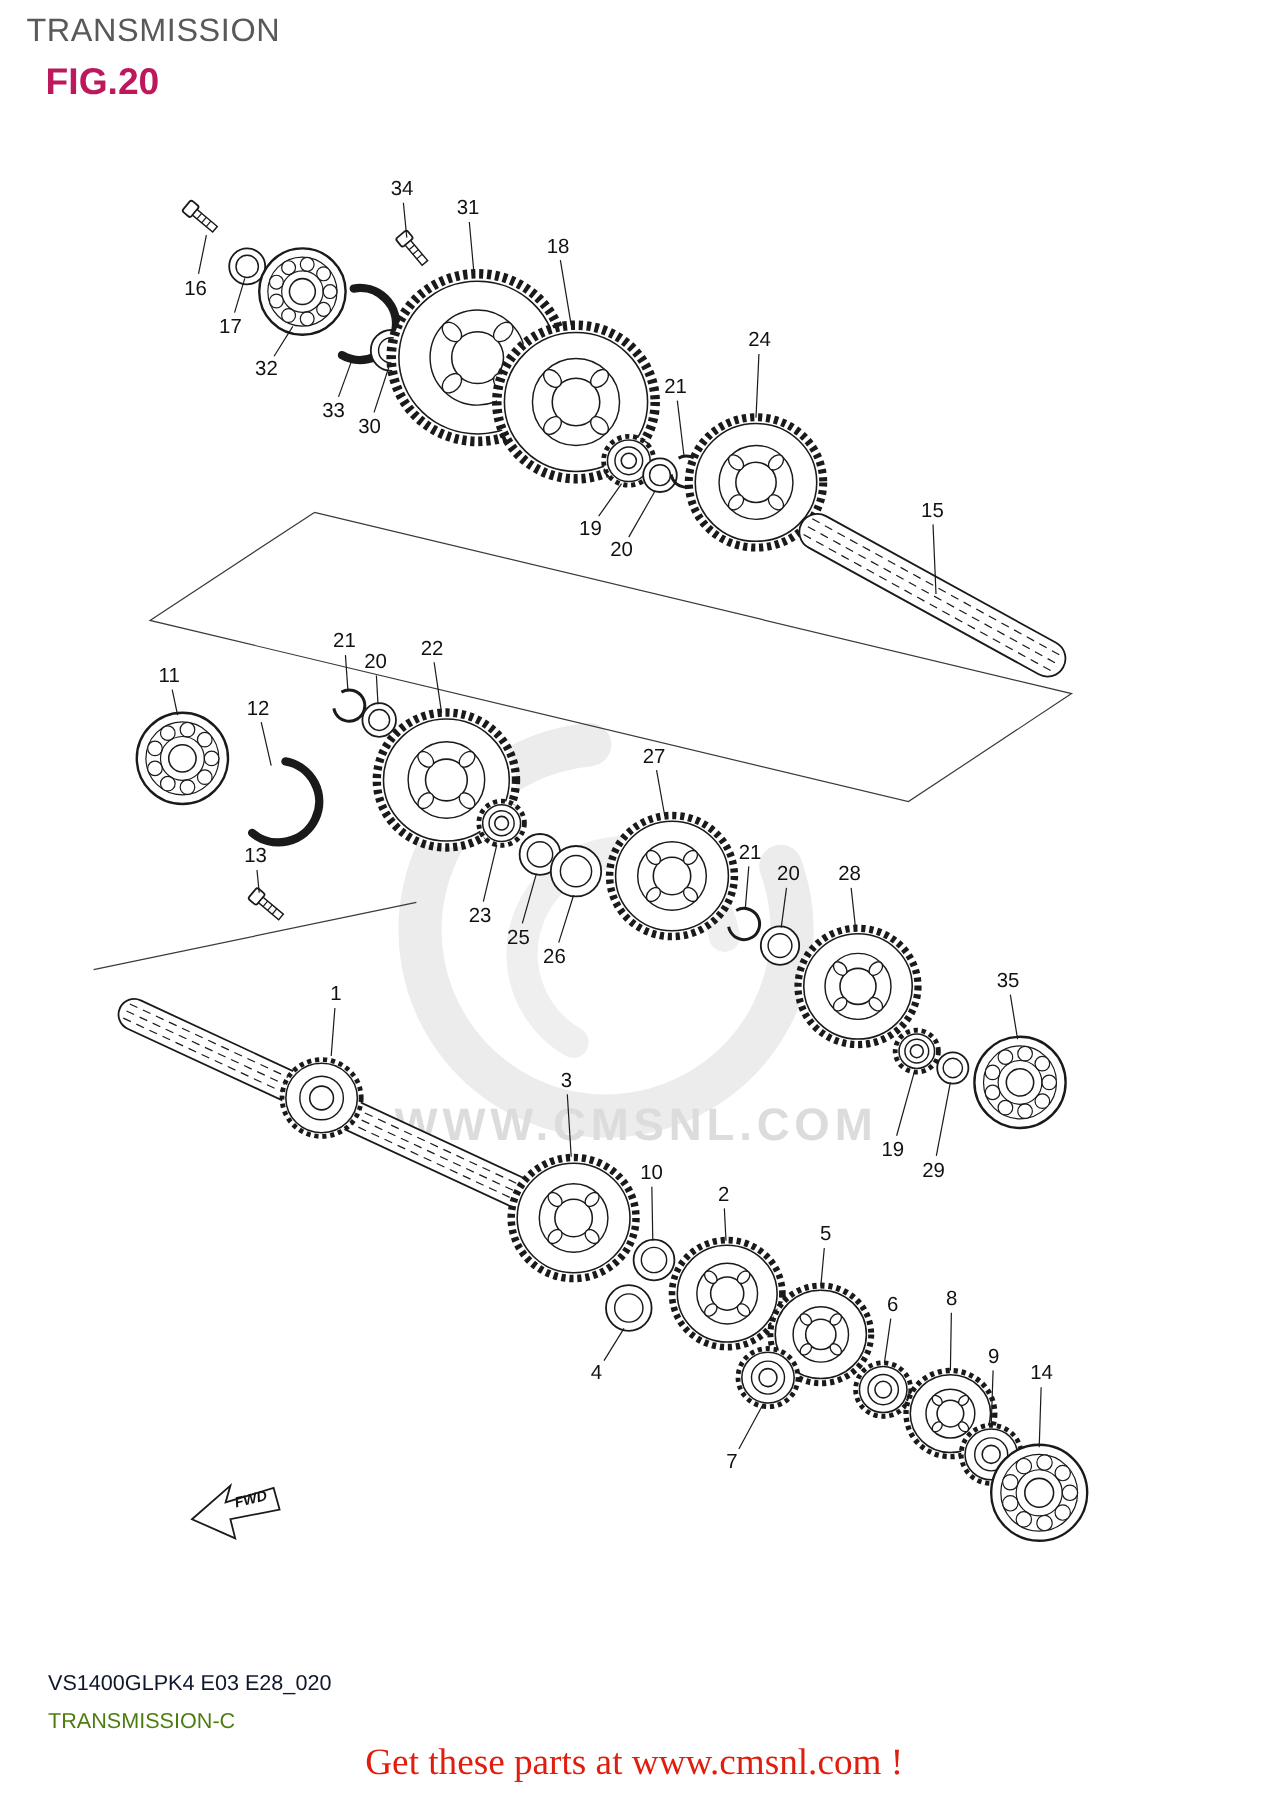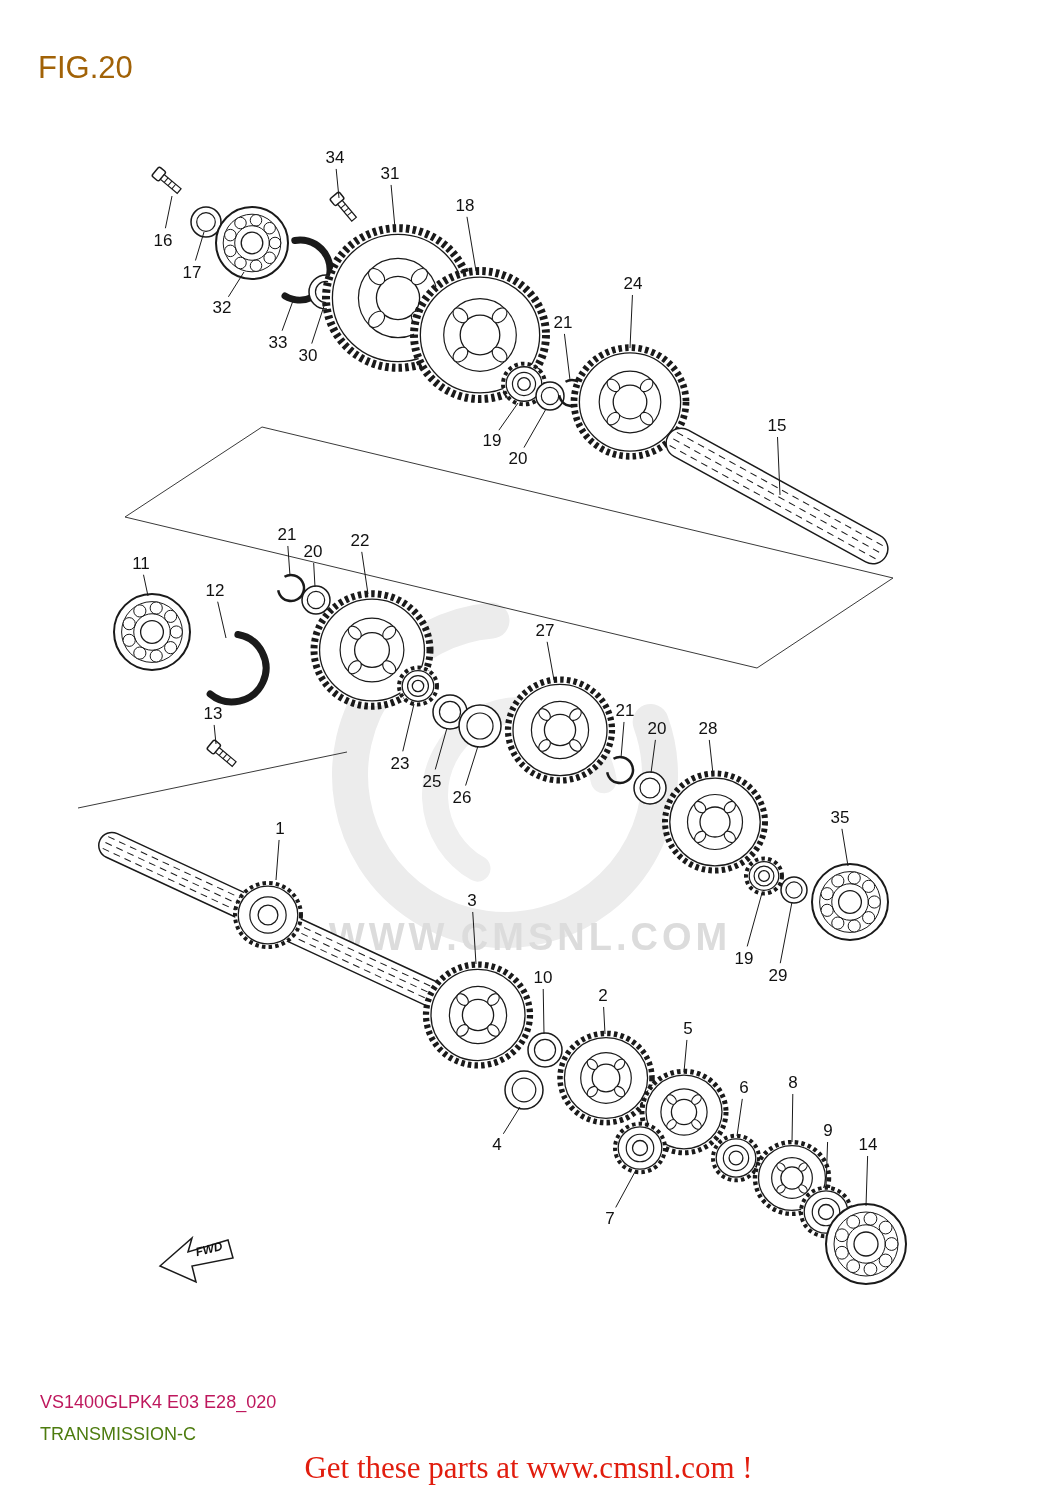--- a/index.html
+++ b/index.html
@@ -1,22 +1,22 @@
 <!DOCTYPE html>
 <html><head>
 <meta charset="utf-8">
 <style>
   * { margin:0; padding:0; box-sizing:border-box; }
   html,body { background:#ffffff; }
   body { font-family:"Liberation Sans","DejaVu Sans",sans-serif; }
   .page { position:relative; width:1057px; height:1500px; background:#ffffff; overflow:hidden; }
   .diagram-svg { position:absolute; left:0; top:0; }
   .page-title { position:absolute; left:22px; top:10px; font-size:27px; color:#595959; letter-spacing:.5px; }
-  .fig-label { position:absolute; left:38px; top:50px; font-size:31px; font-weight:400; color:#a16207; }
-  .model-code { position:absolute; left:40px; top:1392px; font-size:18px; color:#be185d; }
+  .fig-label { position:absolute; left:38px; top:50px; font-size:31px; font-weight:700; color:#be185d; }
+  .model-code { position:absolute; left:40px; top:1392px; font-size:18px; color:#0f172a; }
   .figure-title { position:absolute; left:40px; top:1424px; font-size:18px; color:#4d7c0f; }
   .promo { position:absolute; left:50%; top:1450px; transform:translateX(-50%);
            font-family:"Liberation Serif","DejaVu Serif",serif; font-size:31px;
            white-space:nowrap; text-decoration:none; cursor:pointer; }
   svg text { font-family:"Liberation Sans","DejaVu Sans",sans-serif; }
 </style>
 </head>
 <body>
 
 <div class="page">
@@ -486,17 +486,18 @@
       </g>
       <g>
         <line x1="827.5864526899227" y1="1141.992871992243" x2="826" y2="1188" stroke="#1a1a1a" stroke-width="1"></line>
         <text x="828" y="1130" fill="#111" font-size="17" text-anchor="middle" dominant-baseline="central">9</text>
       </g>
       <g>
         <line x1="867.6131044718685" y1="1155.9937613720765" x2="866" y2="1206" stroke="#1a1a1a" stroke-width="1"></line>
         <text x="868" y="1144" fill="#111" font-size="17" text-anchor="middle" dominant-baseline="central">14</text>
       </g>
     </svg>
+  <div class="page-title">TRANSMISSION</div>
   <div class="fig-label">FIG.20</div>
   <div class="model-code">VS1400GLPK4 E03 E28_020</div>
   <div class="figure-title">TRANSMISSION-C</div>
   <a class="promo" style="color: rgb(225, 29, 14); font-family: Liberation Serif, serif;">Get these parts at www.cmsnl.com !</a>
 </div>
 
 </body></html>

